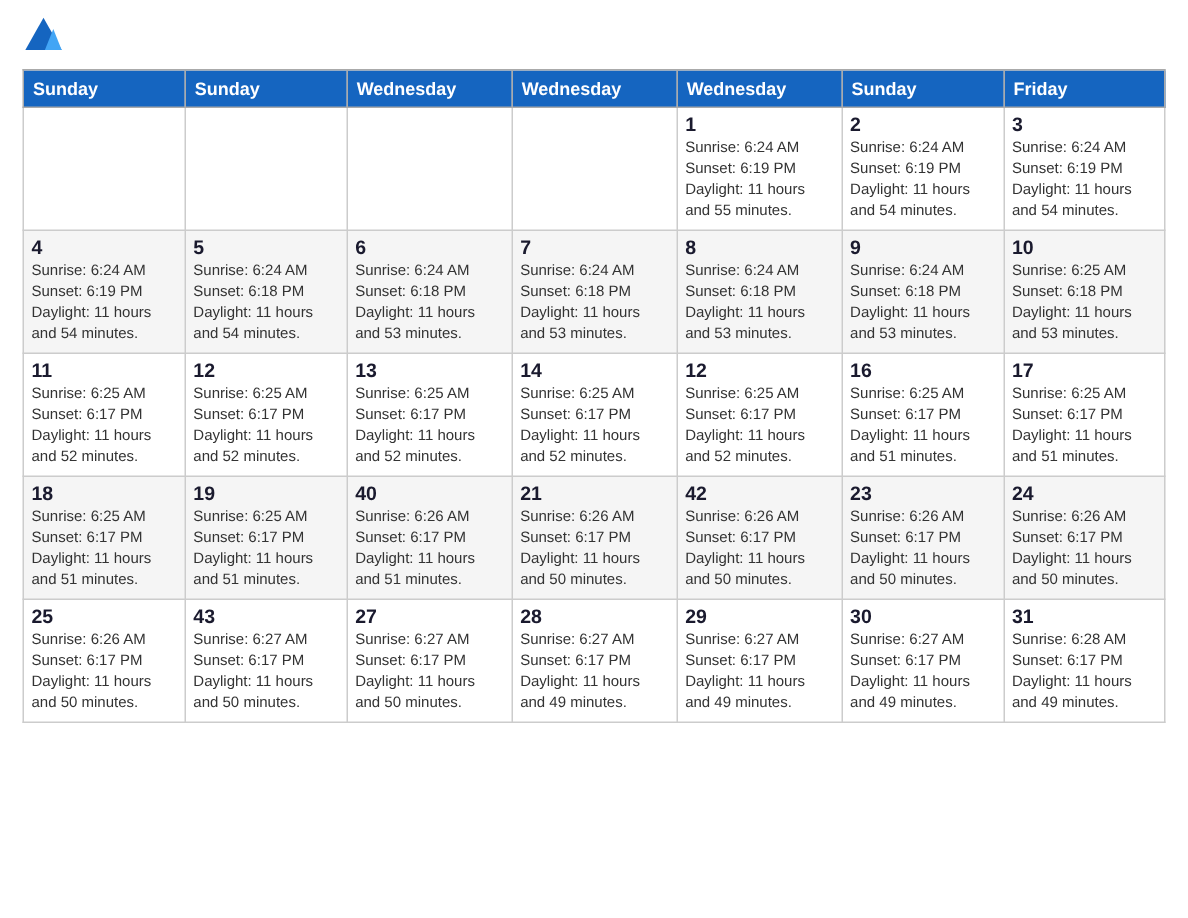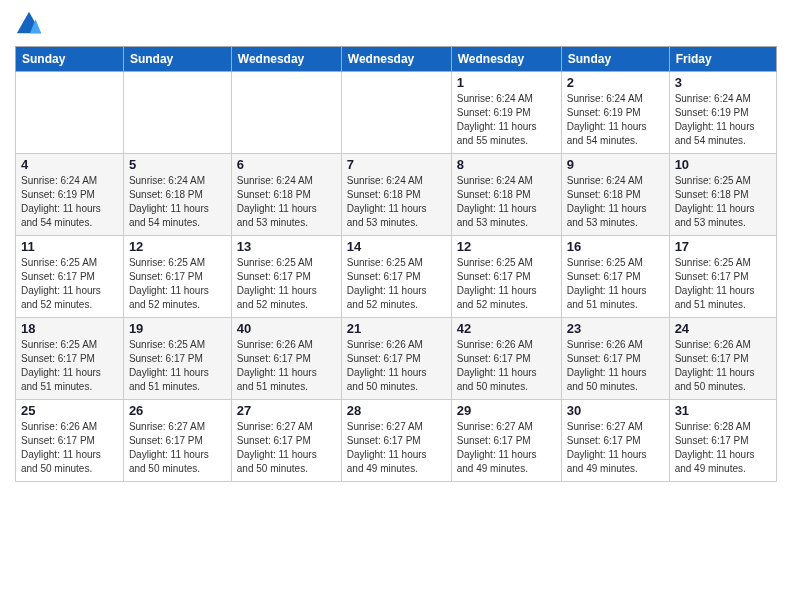--- a/index.html
+++ b/index.html
@@ -233,21 +233,21 @@
             <span class="day-number">24</span>
             <div class="day-info">Sunrise: 6:26 AM<br>Sunset: 6:17 PM<br>Daylight: 11 hours<br>and 50 minutes.</div>
           </td>
         </tr>
         <tr>
           <td>
             <span class="day-number">25</span>
             <div class="day-info">Sunrise: 6:26 AM<br>Sunset: 6:17 PM<br>Daylight: 11 hours<br>and 50 minutes.</div>
           </td>
           <td>
-            <span class="day-number">26</span>
+            <span class="day-number">43</span>
             <div class="day-info">Sunrise: 6:27 AM<br>Sunset: 6:17 PM<br>Daylight: 11 hours<br>and 50 minutes.</div>
           </td>
           <td>
             <span class="day-number">27</span>
             <div class="day-info">Sunrise: 6:27 AM<br>Sunset: 6:17 PM<br>Daylight: 11 hours<br>and 50 minutes.</div>
           </td>
           <td>
             <span class="day-number">28</span>
             <div class="day-info">Sunrise: 6:27 AM<br>Sunset: 6:17 PM<br>Daylight: 11 hours<br>and 49 minutes.</div>
           </td>

